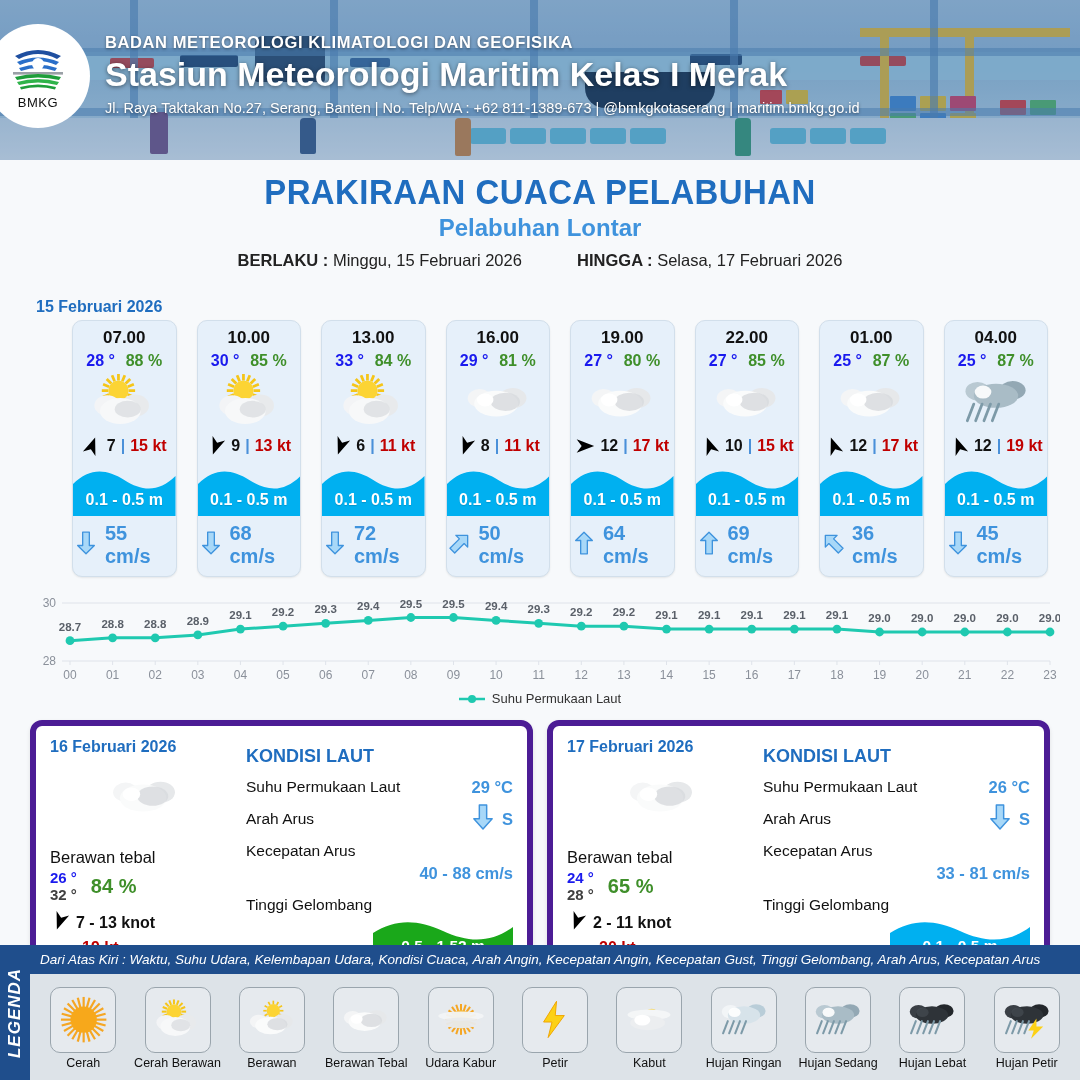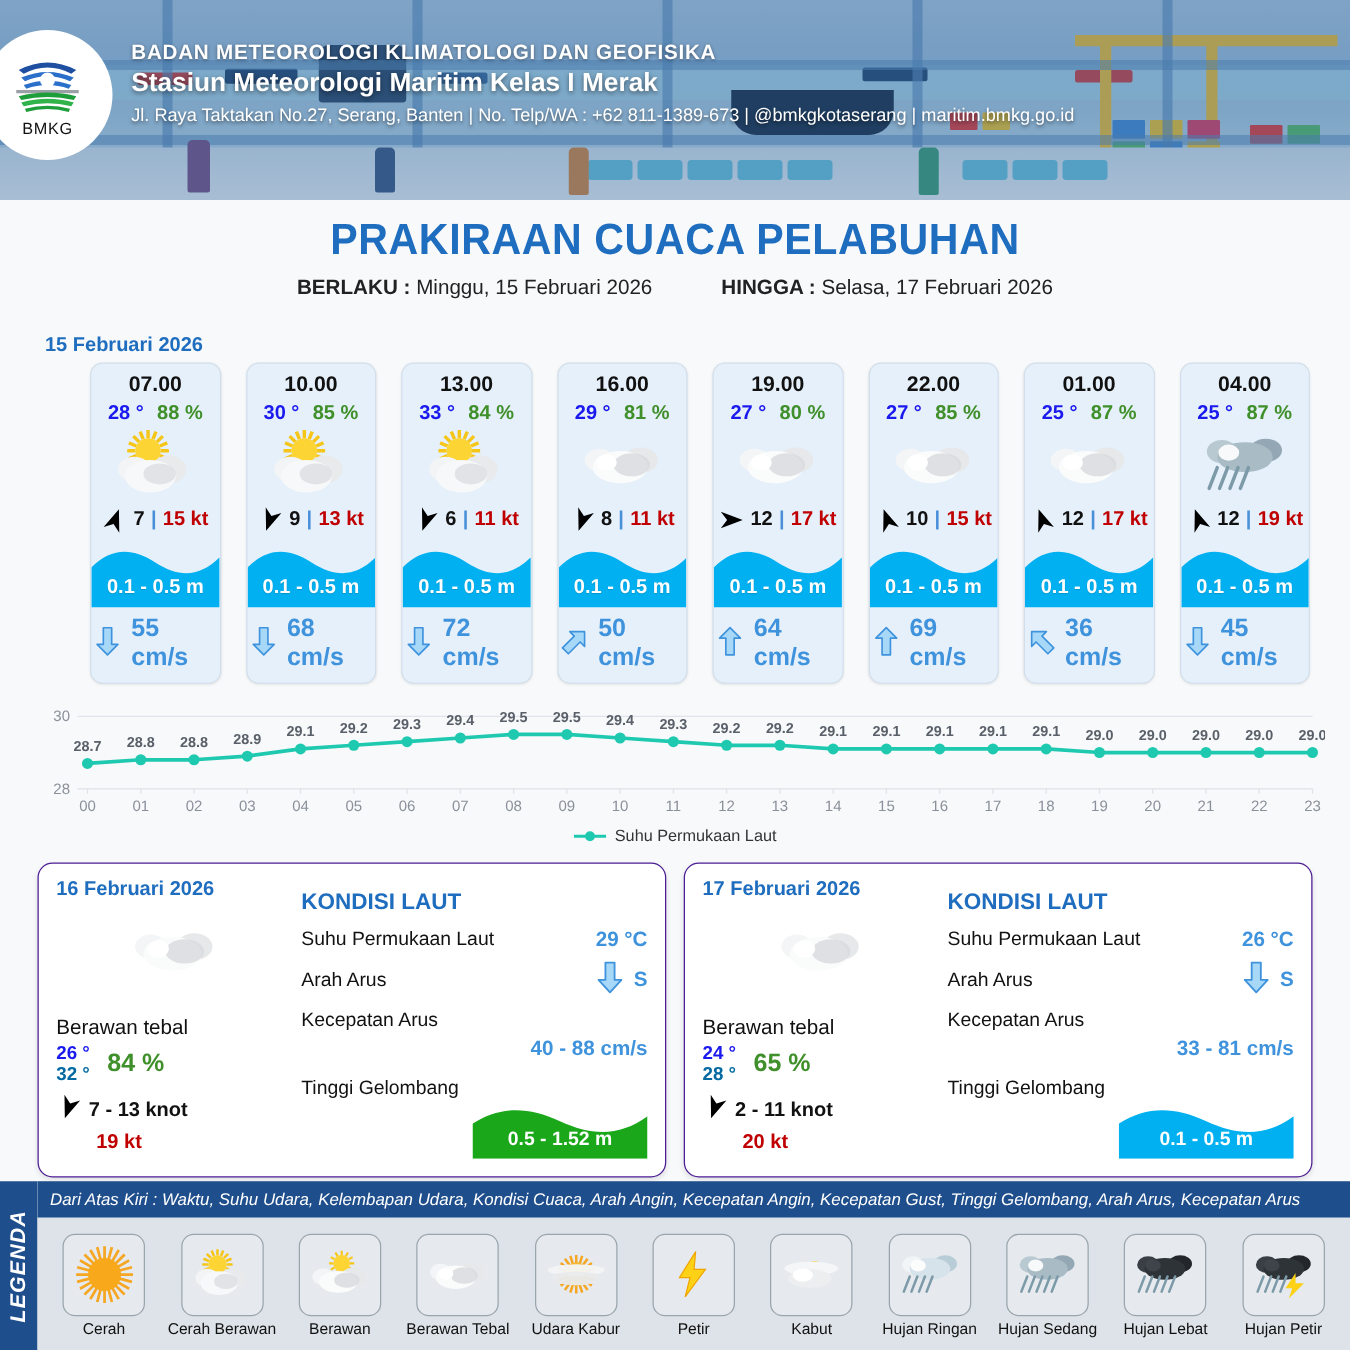--- a/index.html
+++ b/index.html
@@ -35,21 +35,21 @@
     position:absolute; left:-14px; top:24px; width:104px; height:104px;
     background:#fff; border-radius:50%; z-index:6;
     display:flex; flex-direction:column; align-items:center; justify-content:center;
   }
   .logo-mark { width:62px; height:52px; }
   .logo-text { font-size:13px; font-weight:normal; color:#111; letter-spacing:.5px; margin-top:1px;}
 
   .hdr-text { position:absolute; left:105px; top:33px; z-index:6; }
   .hdr-line1 { color:#fff; font-size:16.5px; font-weight:bold; letter-spacing:.6px;
     text-shadow:0 1px 3px rgba(0,0,0,.45); }
-  .hdr-line2 { color:#fff; font-size:21px; font-weight:bold; margin-top:3px;
+  .hdr-line2 { color:#fff; font-size:34px; font-weight:bold; margin-top:3px;
     text-shadow:0 1px 4px rgba(0,0,0,.5); }
   .hdr-line3 { color:#fff; font-size:14.5px; margin-top:6px;
     text-shadow:0 1px 3px rgba(0,0,0,.5); }
 
   
   .title-wrap { text-align:center; padding-top:12px; }
   .title-main { font-size:35px; font-weight:bold; color:#1f6dbf; letter-spacing:.5px;
     font-stretch:condensed; transform:scaleX(.94); }
   .title-sub { font-size:24px; font-weight:bold; color:#3f93dd; margin-top:2px; }
   .validity { margin-top:9px; font-size:16.5px; color:#222; }
@@ -82,31 +82,31 @@
 
   
   .chart-box { margin:12px 20px 0; height:100px; position:relative; }
   .chart-svg { width:1040px; height:100px; display:block; }
   .chart-legend { text-align:center; margin-top:2px; font-size:13px; color:#333;
      display:flex; align-items:center; justify-content:center; gap:7px; }
 
   
   .days { display:flex; gap:14px; padding:14px 30px 0; }
   .day {
-    flex:1; background:#fff; border:1px solid #4c1d95; border-radius:12px;
+    flex:1; background:#fff; border:6px solid #4c1d95; border-radius:12px;
     box-shadow:0 2px 4px rgba(0,0,0,.10); padding:12px 14px 14px;
     display:flex; min-height:236px;
   }
   .day-left { width:190px; }
   .day-date { font-size:16px; font-weight:bold; color:#1f6dbf; }
   .day-icon { height:62px; display:flex; align-items:center; justify-content:center; margin-top:8px;}
   .day-cond { font-size:16.5px; color:#111; margin-top:22px; }
   .day-temps { display:flex; align-items:center; gap:14px; margin-top:2px; }
   .day-tmin { font-size:15px; font-weight:bold; color:#1a1aee; }
-  .day-tmax { font-size:15px; font-weight:bold; color:#0369a1; }
+  .day-tmax { font-size:15px; font-weight:bold; color:#404040; }
   .day-hum { font-size:20px; font-weight:bold; color:#3f8f2a; }
   .day-wind { display:flex; align-items:center; gap:6px; margin-top:8px; }
   .day-wtxt { font-size:16px; font-weight:bold; color:#111; }
   .day-gust { font-size:16px; font-weight:bold; color:#c00000; margin:4px 0 0 32px; }
 
   .day-right { flex:1; padding-left:6px; position:relative; }
   .kondisi { font-size:18px; font-weight:bold; color:#1f6dbf; margin:8px 0 4px; }
   .krow { display:flex; align-items:center; justify-content:space-between; min-height:32px; }
   .klabel { font-size:15.5px; color:#111; }
   .kval { font-size:16.5px; font-weight:bold; color:#3f93dd; }
@@ -208,20 +208,21 @@
 
   <div class="hdr-text">
     <div class="hdr-line1">BADAN METEOROLOGI KLIMATOLOGI DAN GEOFISIKA</div>
     <div class="hdr-line2">Stasiun Meteorologi Maritim Kelas I Merak</div>
     <div class="hdr-line3">Jl. Raya Taktakan No.27, Serang, Banten | No. Telp/WA : +62 811-1389-673 | @bmkgkotaserang | maritim.bmkg.go.id</div>
   </div>
 </div>
 
 <div class="title-wrap">
   <div class="title-main">PRAKIRAAN CUACA PELABUHAN</div>
+  <div class="title-sub">Pelabuhan Lontar</div>
   <div class="validity">
     <span class="lbl">BERLAKU :</span>
     <span>Minggu, 15 Februari 2026</span>
     <span class="gap"></span>
     <span class="lbl">HINGGA :</span>
     <span>Selasa, 17 Februari 2026</span>
   </div>
 </div>
 
 <div class="date-label">15 Februari 2026</div>

